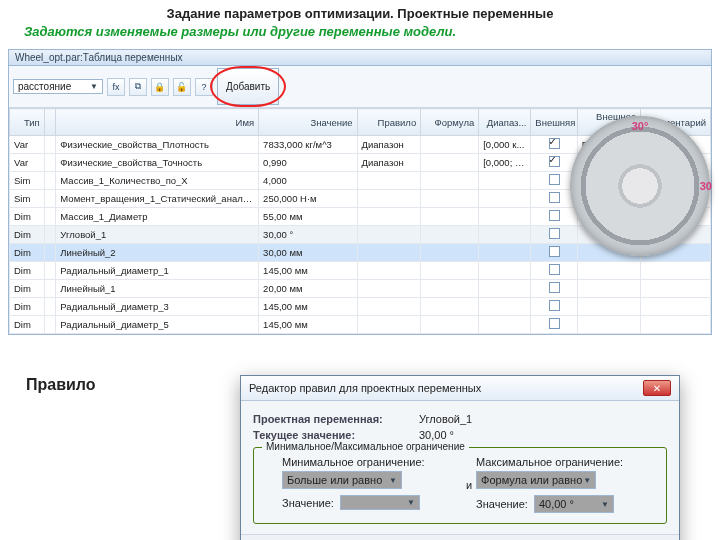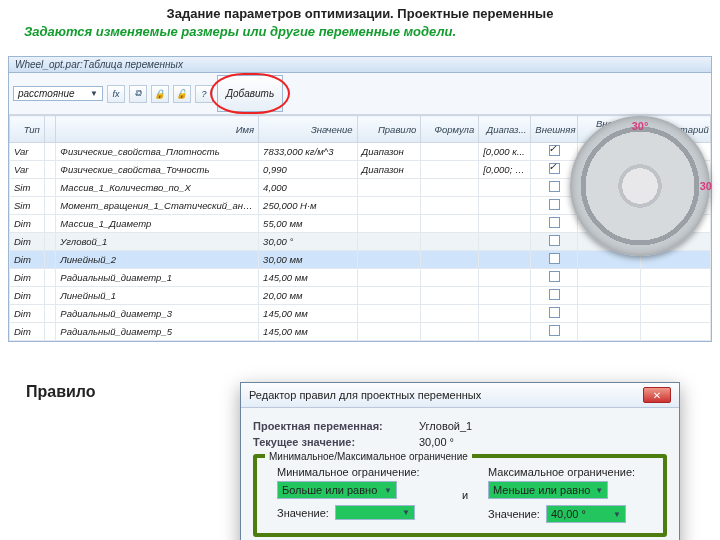--- a/index.html
+++ b/index.html
@@ -22,23 +22,22 @@
     line-height: 1.25;
   }
   .slide-subtitle {
     color: #149c2f;
     font-style: italic;
     font-weight: bold;
     font-size: 13px;
     padding: 2px 25px 6px 24px;
   }
   .vars-panel {
-    margin: 11px 8px;
+    margin: 4px 8px;
     border: 1px solid #9db6d1;
-    font-style: italic;
   }
   .vars-titlebar {
     background: linear-gradient(#eaf2fb, #cfe0f3);
     border-bottom: 1px solid #9db6d1;
     padding: 2px 6px;
     font-size: 10px;
     color: #345;
   }
   .vars-toolbar {
     display: flex;
@@ -191,36 +190,36 @@
     border-radius: 2px;
     font-size: 10px;
   }
   .dlg-body {
     background: #f3f6f9;
     padding: 8px 12px 10px 12px;
   }
   .dlg-row { margin: 4px 0; display: flex; gap: 6px; }
   .dlg-row .lab { width: 160px; color: #445; font-weight: bold; }
   .groupbox {
-    border: 4px solid #4d7c0f;
+    border: 1px solid #4d7c0f;
     border-radius: 3px;
-    padding: 8px 10px 10px 20px;
+    padding: 8px 10px 10px 28px;
     margin-top: 6px;
     position: relative;
     background: #f3f6f9;
   }
   .groupbox .legend {
     position: absolute;
     top: -7px; left: 8px;
     background: #f3f6f9;
     padding: 0 4px;
     font-size: 10px;
   }
   .field {
-    background: #22c55e;
+    background: #a3a3a3;
     border: 1px solid #9db6d1;
     padding: 2px 4px;
     min-width: 120px;
     display: inline-flex;
     justify-content: space-between;
     align-items: center;
   }
   .dlg-buttons {
     display: flex;
     justify-content: flex-end;
@@ -443,40 +442,40 @@
       <div class="dlg-row">
         <span class="lab">Проектная переменная:</span>
         <span>Угловой_1</span>
       </div>
       <div class="dlg-row">
         <span class="lab">Текущее значение:</span>
         <span>30,00 °</span>
       </div>
       <div class="groupbox">
         <div class="legend">Минимальное/Максимальное ограничение</div>
-        <div style="display:flex; gap:20px;">
+        <div style="display:flex; gap:4px;">
           <div style="flex:1">
             <div style="margin-bottom:3px;">Минимальное ограничение:</div>
             <div class="field">
               <span>Больше или равно</span>
               <span class="chev">▼</span>
             </div>
             <div style="margin-top:6px; display:flex; align-items:center; gap:6px;">
               <span>Значение:</span>
               <div class="field" style="min-width:80px">
                 <span></span>
                 <span class="chev">▼</span>
               </div>
             </div>
           </div>
           <div style="align-self:center;">и</div>
           <div style="flex:1">
             <div style="margin-bottom:3px;">Максимальное ограничение:</div>
             <div class="field">
-              <span>Меньше или равно</span>
+              <span>Формула или равно</span>
               <span class="chev">▼</span>
             </div>
             <div style="margin-top:6px; display:flex; align-items:center; gap:6px;">
               <span>Значение:</span>
               <div class="field" style="min-width:80px">
                 <span>40,00 °</span>
                 <span class="chev">▼</span>
               </div>
             </div>
           </div>

